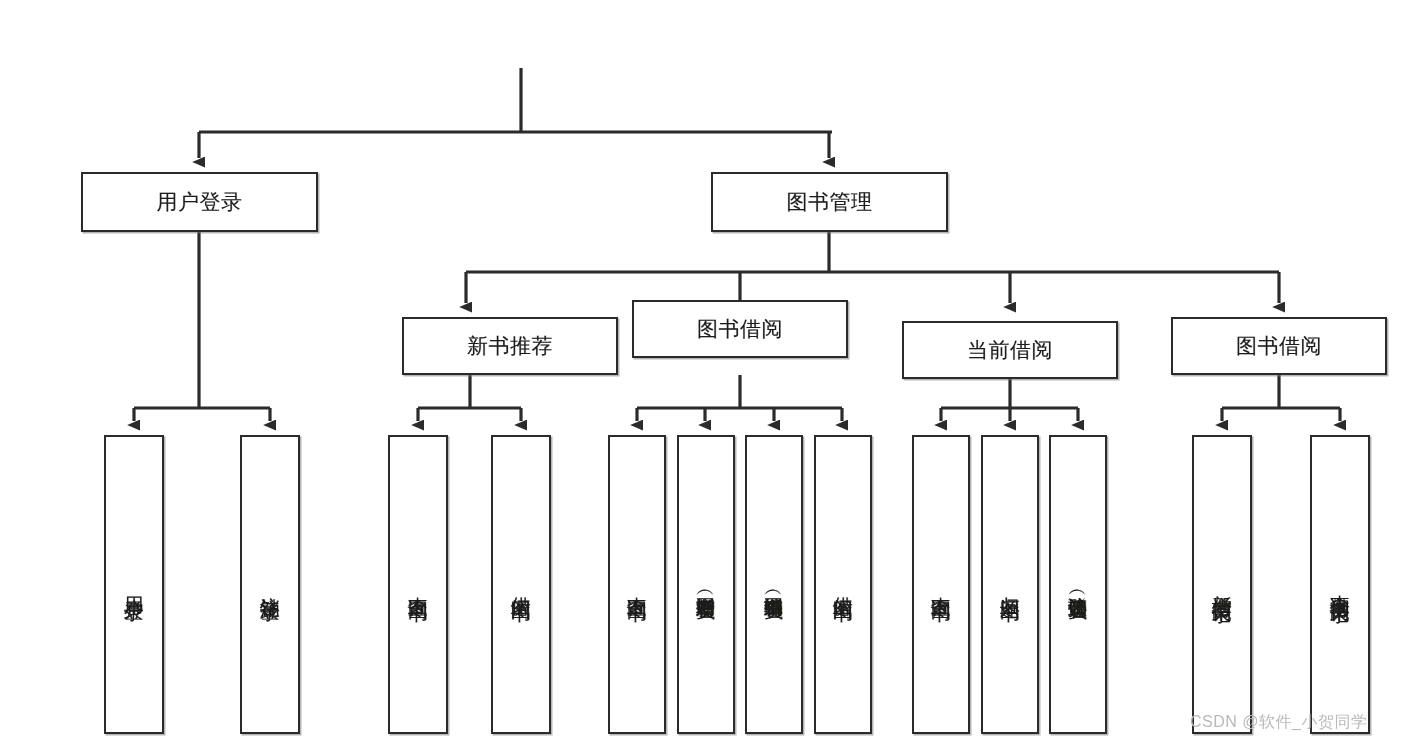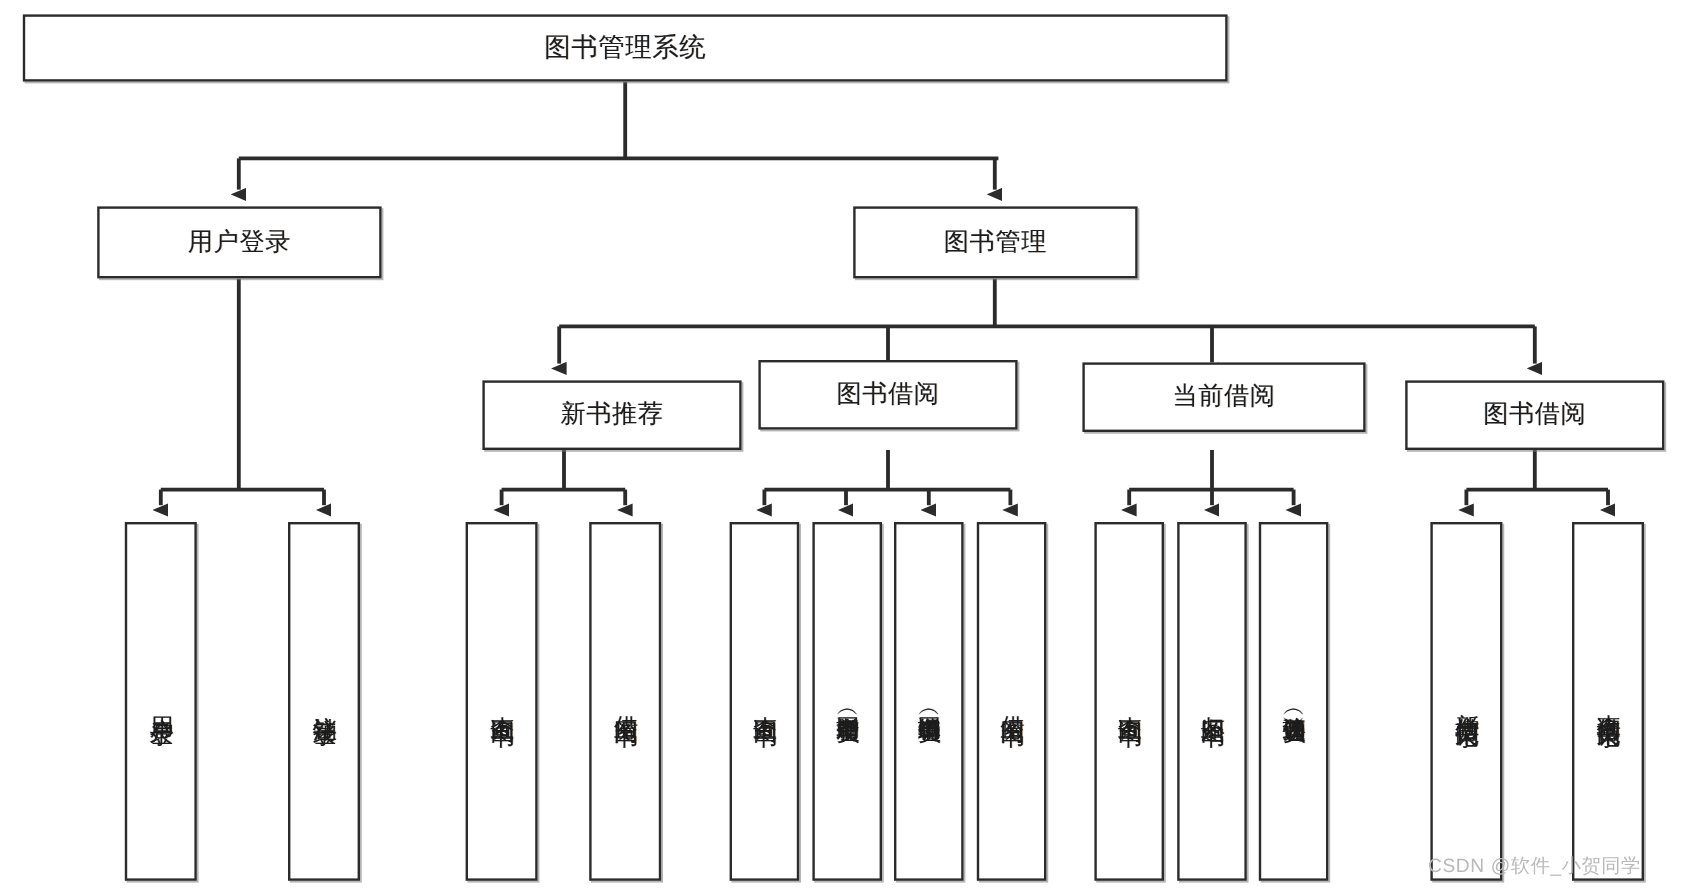--- a/index.html
+++ b/index.html
@@ -116,38 +116,35 @@
       <path d="M1010,408 L1010,421" marker-end="url(#arrow)"></path>
       <path d="M1078,408 L1078,421" marker-end="url(#arrow)"></path>
 
       <path d="M1279,375 L1279,408"></path>
       <path d="M1222,408 L1340,408"></path>
       <path d="M1222,408 L1222,421" marker-end="url(#arrow)"></path>
       <path d="M1340,408 L1340,421" marker-end="url(#arrow)"></path>
     </g>
   </svg>
 
-  <div class="node root" style="left:19px; top:12px; width:1004px; height:56px;">
-    <span class="lbl">图书管理系统</span>
-  </div>
 
   <div class="node" style="left:81px; top:172px; width:237px; height:60px;">
     <span class="lbl">用户登录</span>
   </div>
   <div class="node" style="left:711px; top:172px; width:237px; height:60px;align-items:center;">
     <span class="lbl">图书管理</span>
   </div>
 
   <div class="node" style="left:362px; top:317px; width:216px; height:58px;margin-left:40px;">
     <span class="lbl">新书推荐</span>
   </div>
   <div class="node" style="left:632px; top:300px; width:216px; height:58px;">
     <span class="lbl">图书借阅</span>
   </div>
-  <div class="node" style="left:902px; top:302px; width:236px; height:58px;align-items:center;">
+  <div class="node" style="left:902px; top:321px; width:216px; height:58px;align-items:center;">
     <span class="lbl">当前借阅</span>
   </div>
   <div class="node" style="left:1171px; top:317px; width:216px; height:58px;">
     <span class="lbl">图书借阅</span>
   </div>
 
   <div class="node vert" style="left:104px; top:435px; width:60px; height:299px;">
     <span class="lbl">用户登录</span>
   </div>
   <div class="node vert" style="left:240px; top:435px; width:60px; height:299px;">

